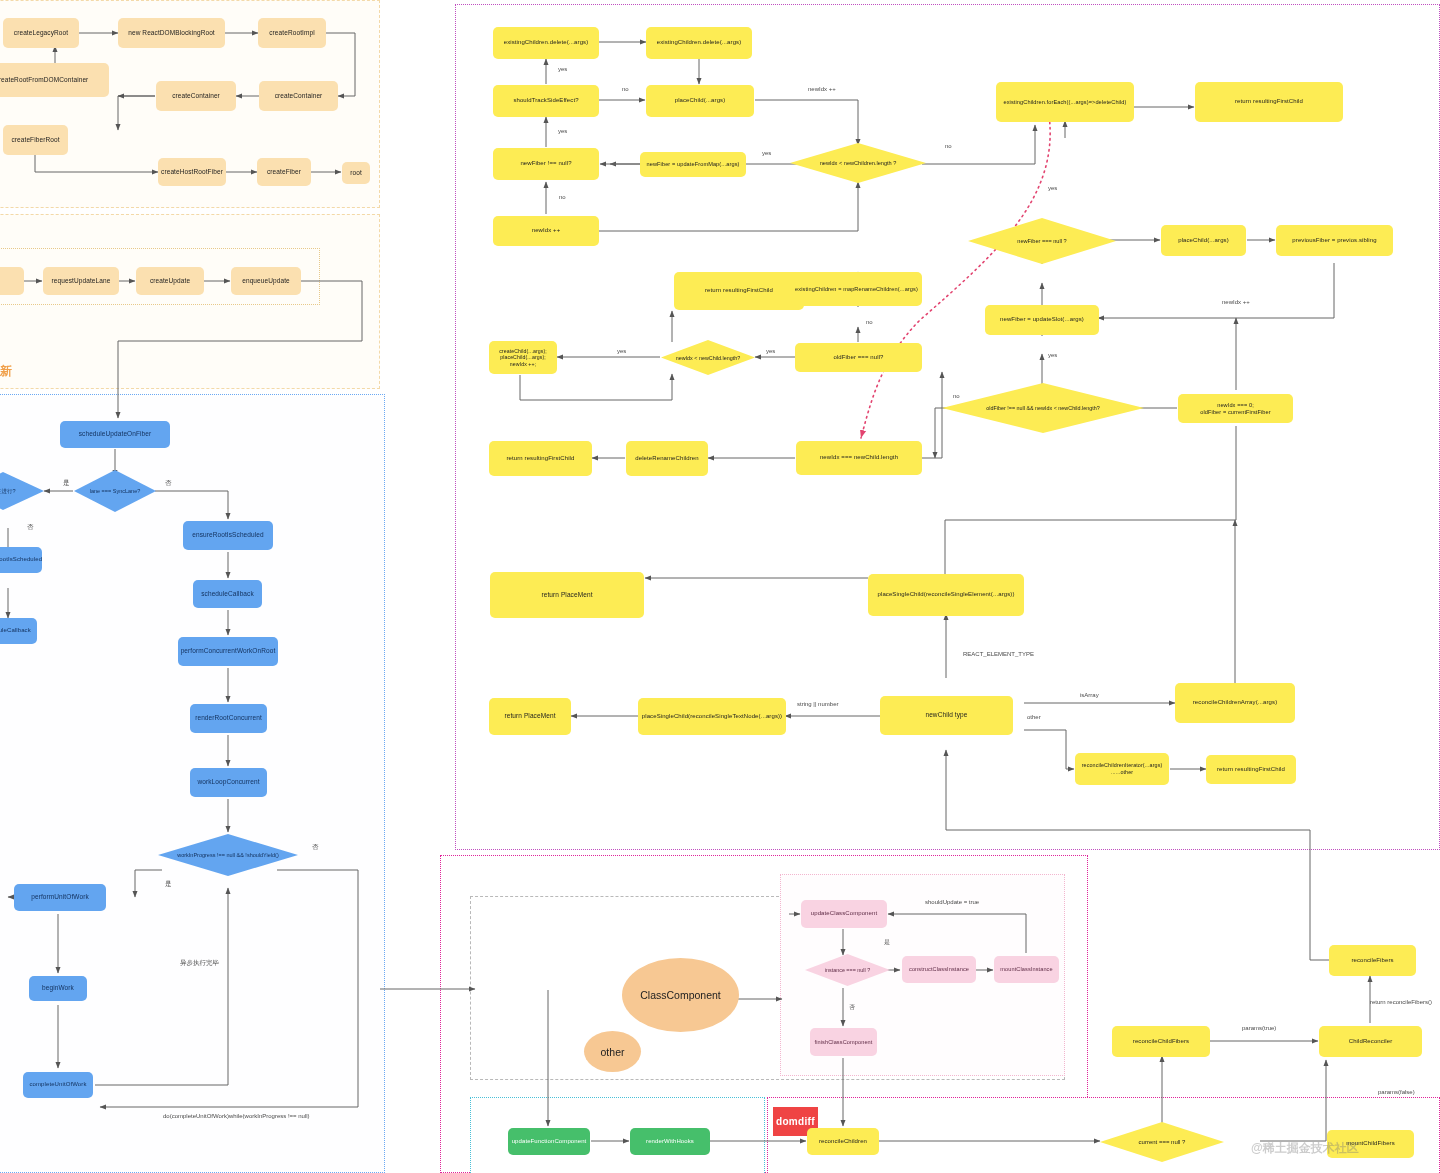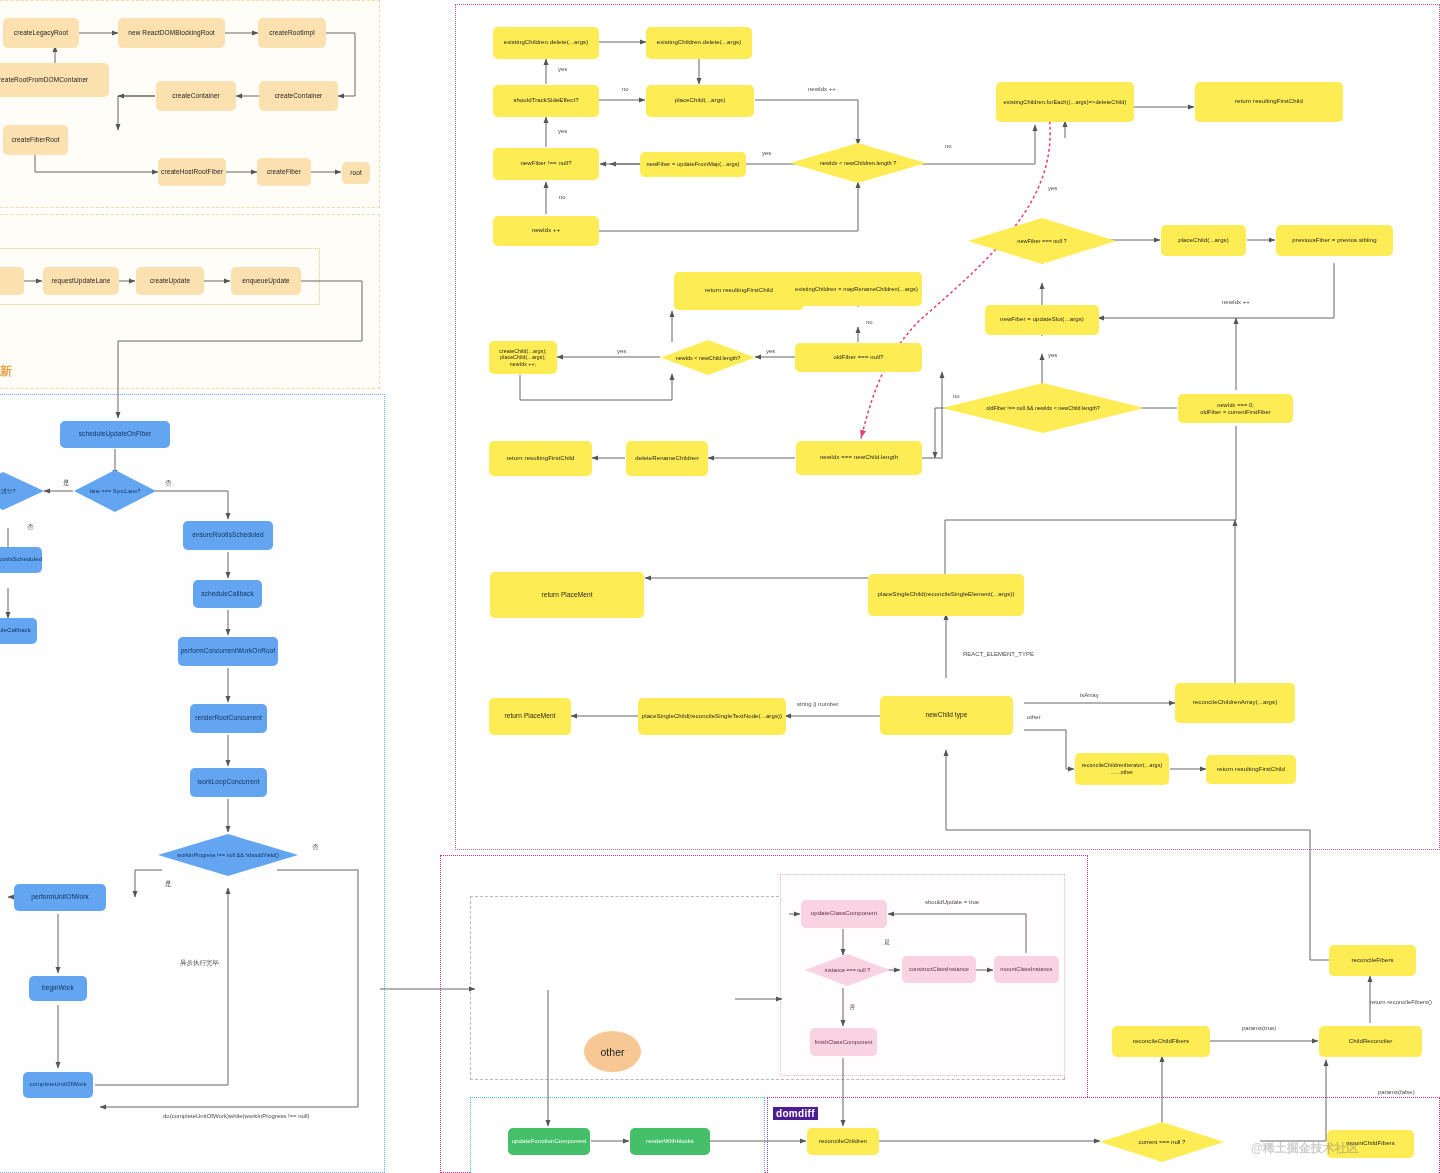--- a/index.html
+++ b/index.html
@@ -44,22 +44,22 @@
 
   .ellipse{position:absolute;border-radius:50%;background:#f7c893;
            display:flex;align-items:center;justify-content:center;
            color:#222;text-align:center;}
 
   
   .lbl{position:absolute;color:#4a4a4a;white-space:nowrap;}
   svg.wires{position:absolute;left:0;top:0;width:1440px;height:1173px;
             pointer-events:none;}
 
-  .tag{position:absolute;background:#4c1d95;color:#fff;font-weight:bold;
-       padding:1px 3px;letter-spacing:.3px;}
+  .tag{position:absolute;background:#ef4444;color:#fff;font-weight:bold;
+       padding:9px 3px;letter-spacing:.3px;}
   .cn-lbl{position:absolute;color:#f0a04b;font-weight:bold;}
   .watermark{position:absolute;color:rgba(120,120,120,.38);
              font-weight:bold;white-space:nowrap;}
 </style>
 </head>
 <body>
 
 <div id="canvas">
 
   <div class="region reg-orange" style="left:-120px;top:0px;width:500px;height:208px;"></div>
@@ -307,20 +307,21 @@
   <div class="lbl" style="left:1048px;top:352px;font-size:6px;">yes</div>
   <div class="lbl" style="left:866px;top:319px;font-size:6px;">no</div>
   <div class="lbl" style="left:953px;top:393px;font-size:6px;">no</div>
   <div class="lbl" style="left:766px;top:348px;font-size:6px;">yes</div>
   <div class="lbl" style="left:617px;top:348px;font-size:6px;">yes</div>
   <div class="lbl" style="left:963px;top:651px;font-size:6px;">REACT_ELEMENT_TYPE</div>
   <div class="lbl" style="left:797px;top:701px;font-size:6px;">string || number</div>
   <div class="lbl" style="left:1080px;top:692px;font-size:6px;">isArray</div>
   <div class="lbl" style="left:1027px;top:714px;font-size:6px;">other</div>
 
+  <div class="ellipse" style="left:622px;top:958px;width:117px;height:74px;font-size:10.5px;">ClassComponent</div>
   <div class="ellipse" style="left:584px;top:1031px;width:57px;height:41px;font-size:10.5px;">other</div>
 
   <div class="node n-pink" style="left:801px;top:900px;width:86px;height:28px;font-size:6px;">updateClassComponent</div>
   <div class="diamond d-pink" style="left:805px;top:954px;width:85px;height:32px;">
     <div class="dshape"></div>
     <div class="dtxt" style="font-size:5.4px;">instance === null ?</div>
   </div>
   <div class="node n-pink" style="left:902px;top:956px;width:74px;height:27px;font-size:5.6px;">constructClassInstance</div>
   <div class="node n-pink" style="left:994px;top:956px;width:65px;height:27px;font-size:5.6px;">mountClassInstance</div>
   <div class="node n-pink" style="left:810px;top:1028px;width:67px;height:28px;font-size:5.6px;">finishClassComponent</div>

